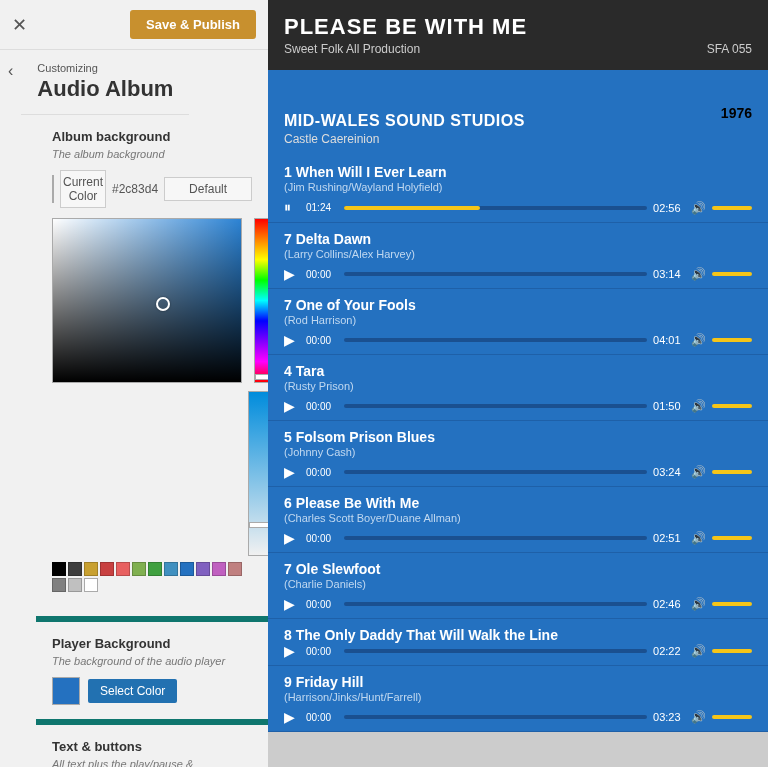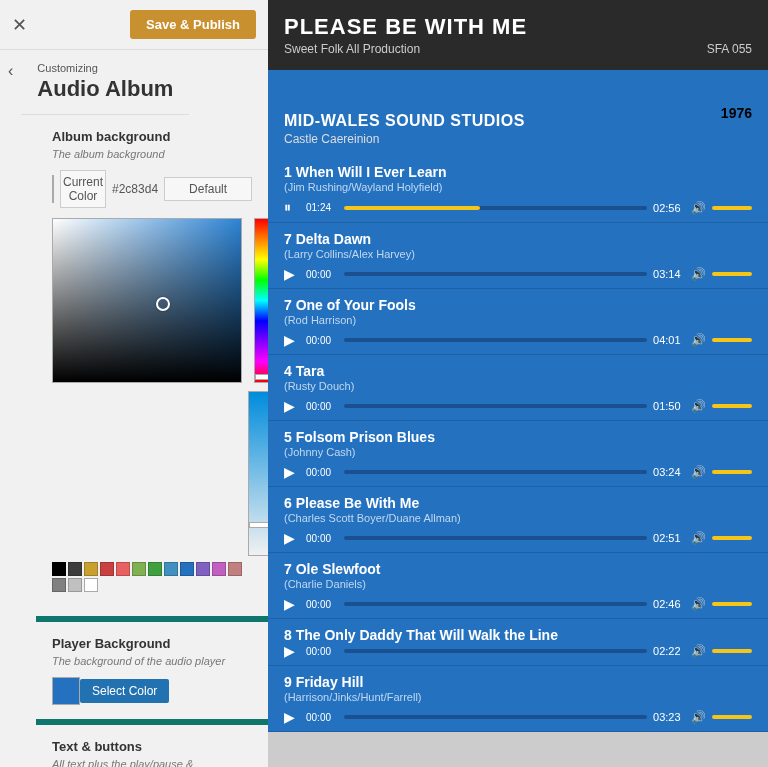--- a/index.html
+++ b/index.html
@@ -216,20 +216,21 @@
       border: none;
       padding: 5px 12px;
       font-size: 12px;
       cursor: pointer;
       border-radius: 2px;
     }
 
     .color-select-row {
       display: flex;
       align-items: center;
+      gap: 8px;
     }
 
     .small-swatch {
       width: 28px;
       height: 28px;
       border: 1px solid #aaa;
     }
 
     
     .right-panel {
@@ -511,21 +512,21 @@
       <div class="progress-bar">
         <div class="progress-fill" style="width:0%;"></div>
       </div>
       <span class="duration-label">04:01</span>
       <span class="volume-icon">🔊</span>
       <div class="volume-bar"></div>
     </div>
   </div>
       <div class="track">
     <div class="track-title">4 Tara</div>
-    <div class="track-subtitle">(Rusty Douch)</div>
+    <div class="track-subtitle">(Rusty Prison)</div>
     <div class="player-row">
       <span class="play-btn">▶</span>
       <span class="time-label">00:00</span>
       <div class="progress-bar">
         <div class="progress-fill" style="width:0%;"></div>
       </div>
       <span class="duration-label">01:50</span>
       <span class="volume-icon">🔊</span>
       <div class="volume-bar"></div>
     </div>

